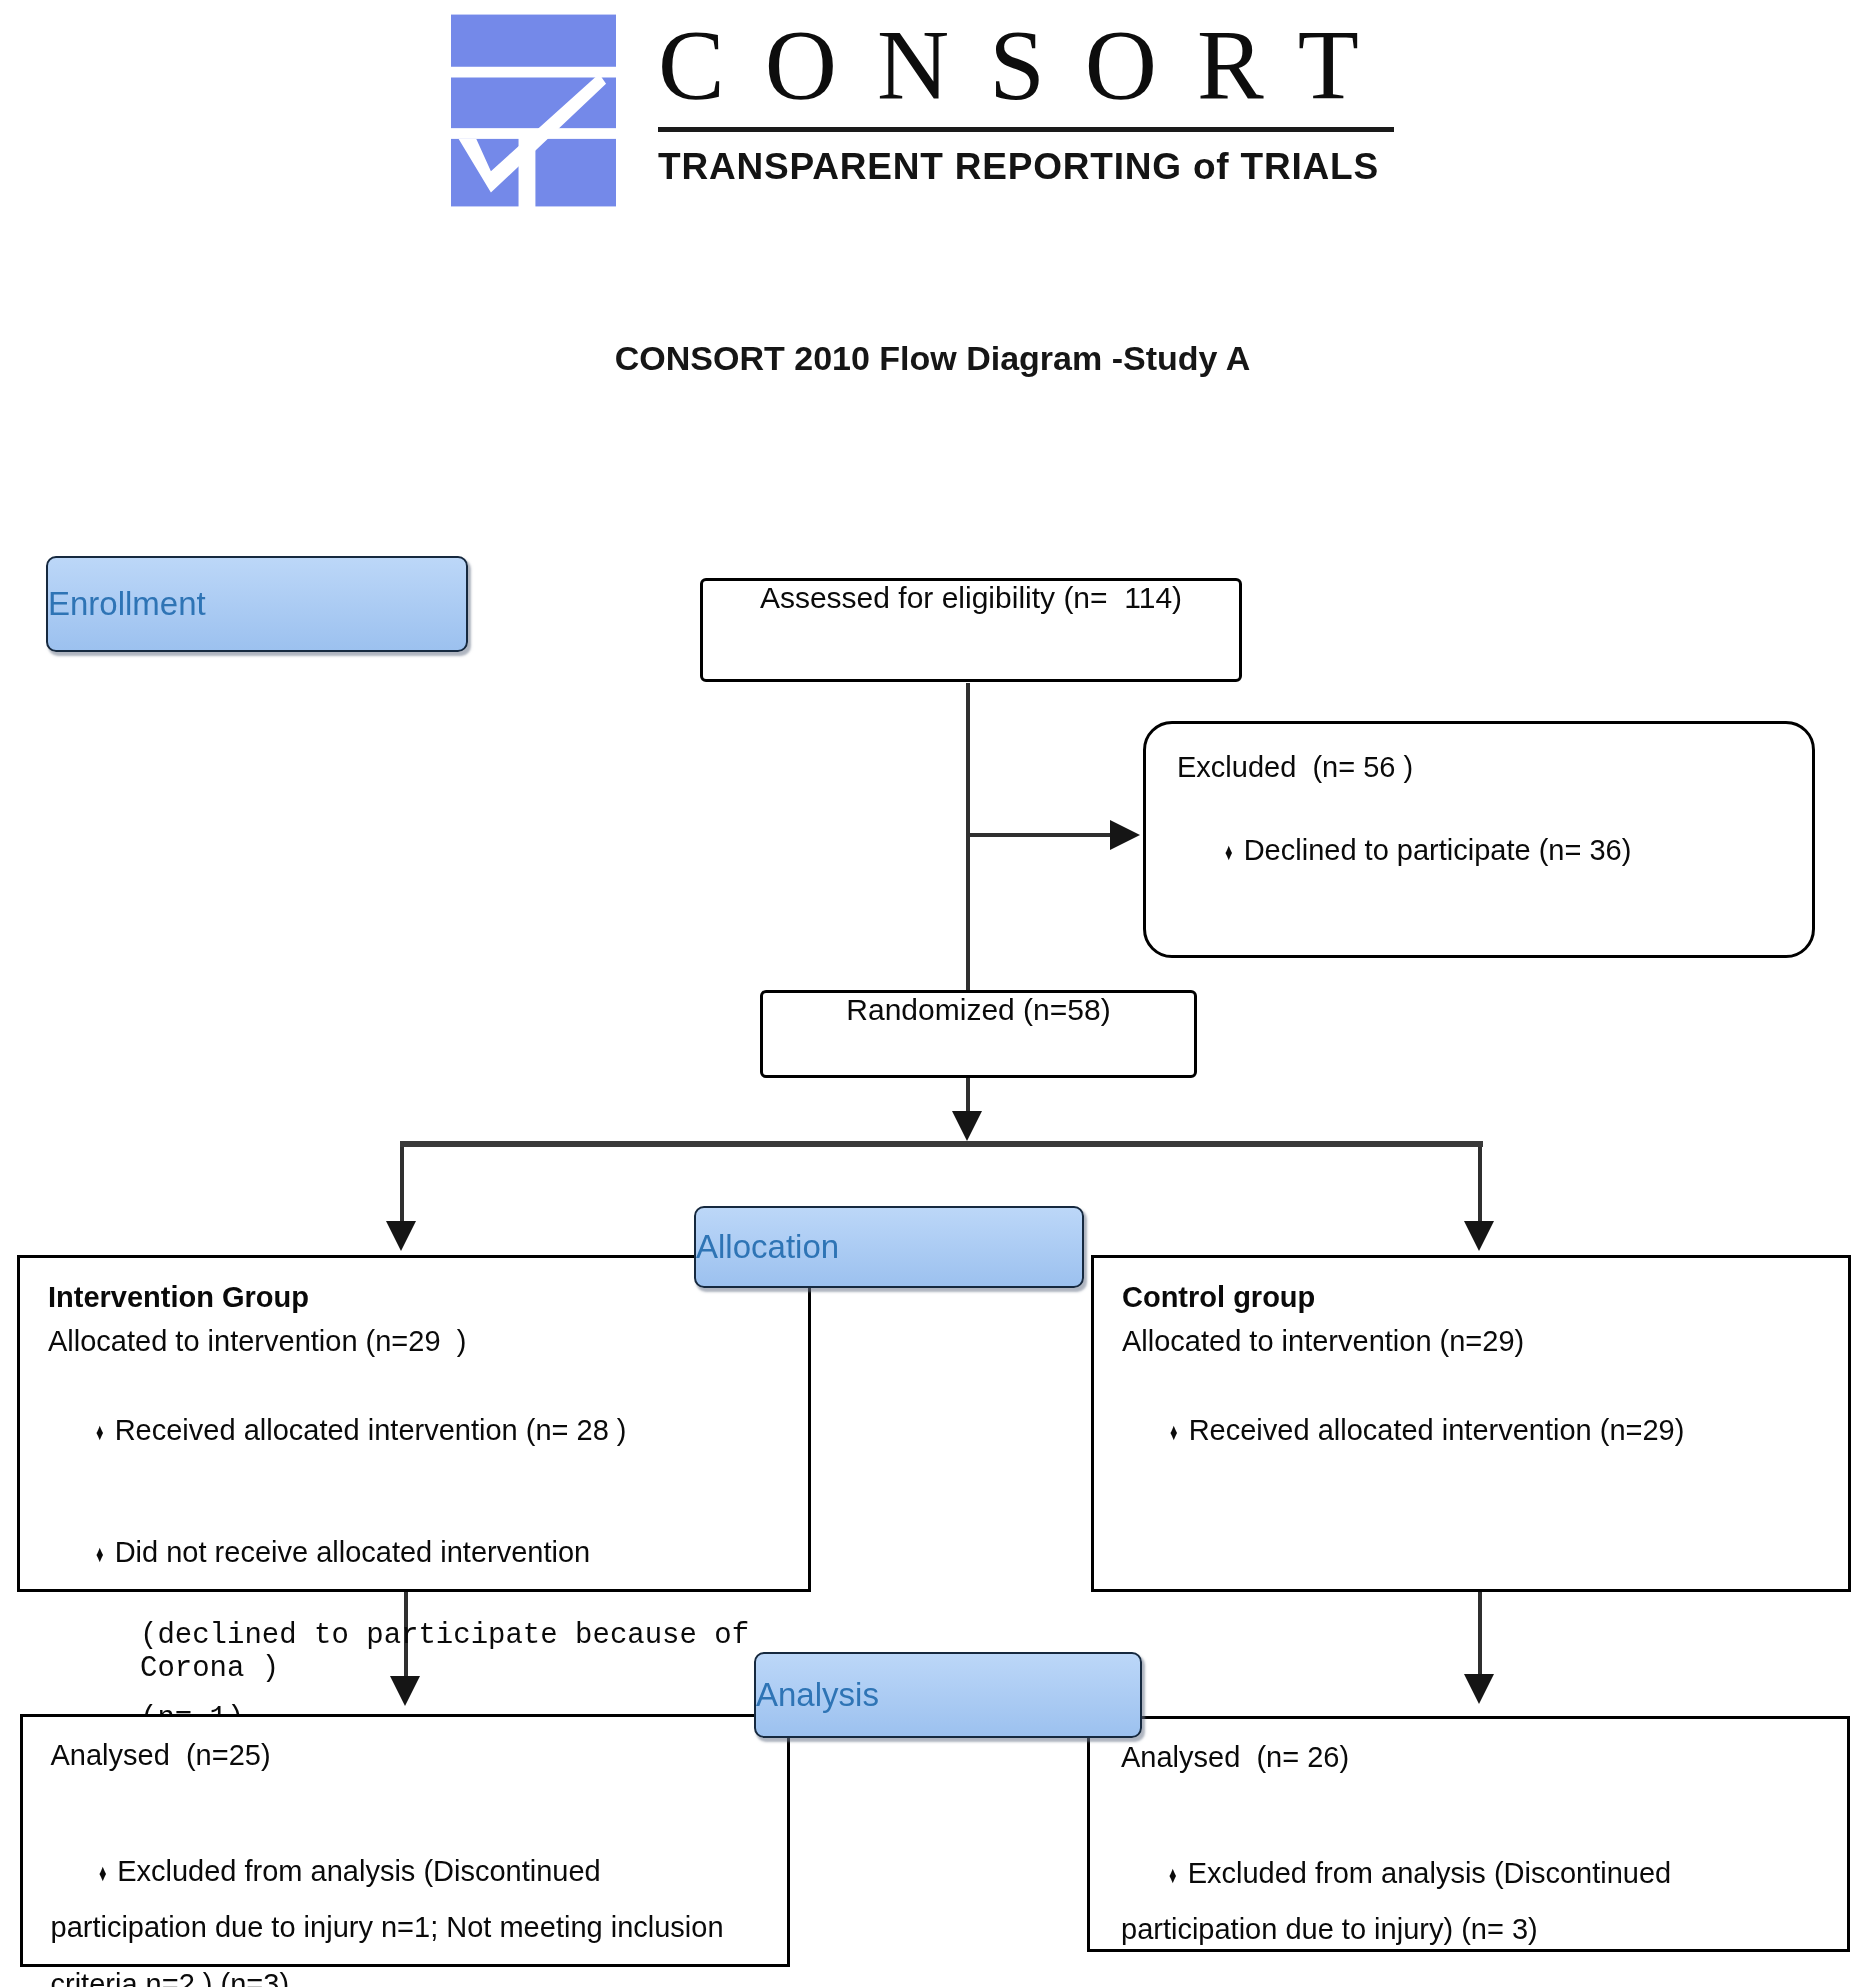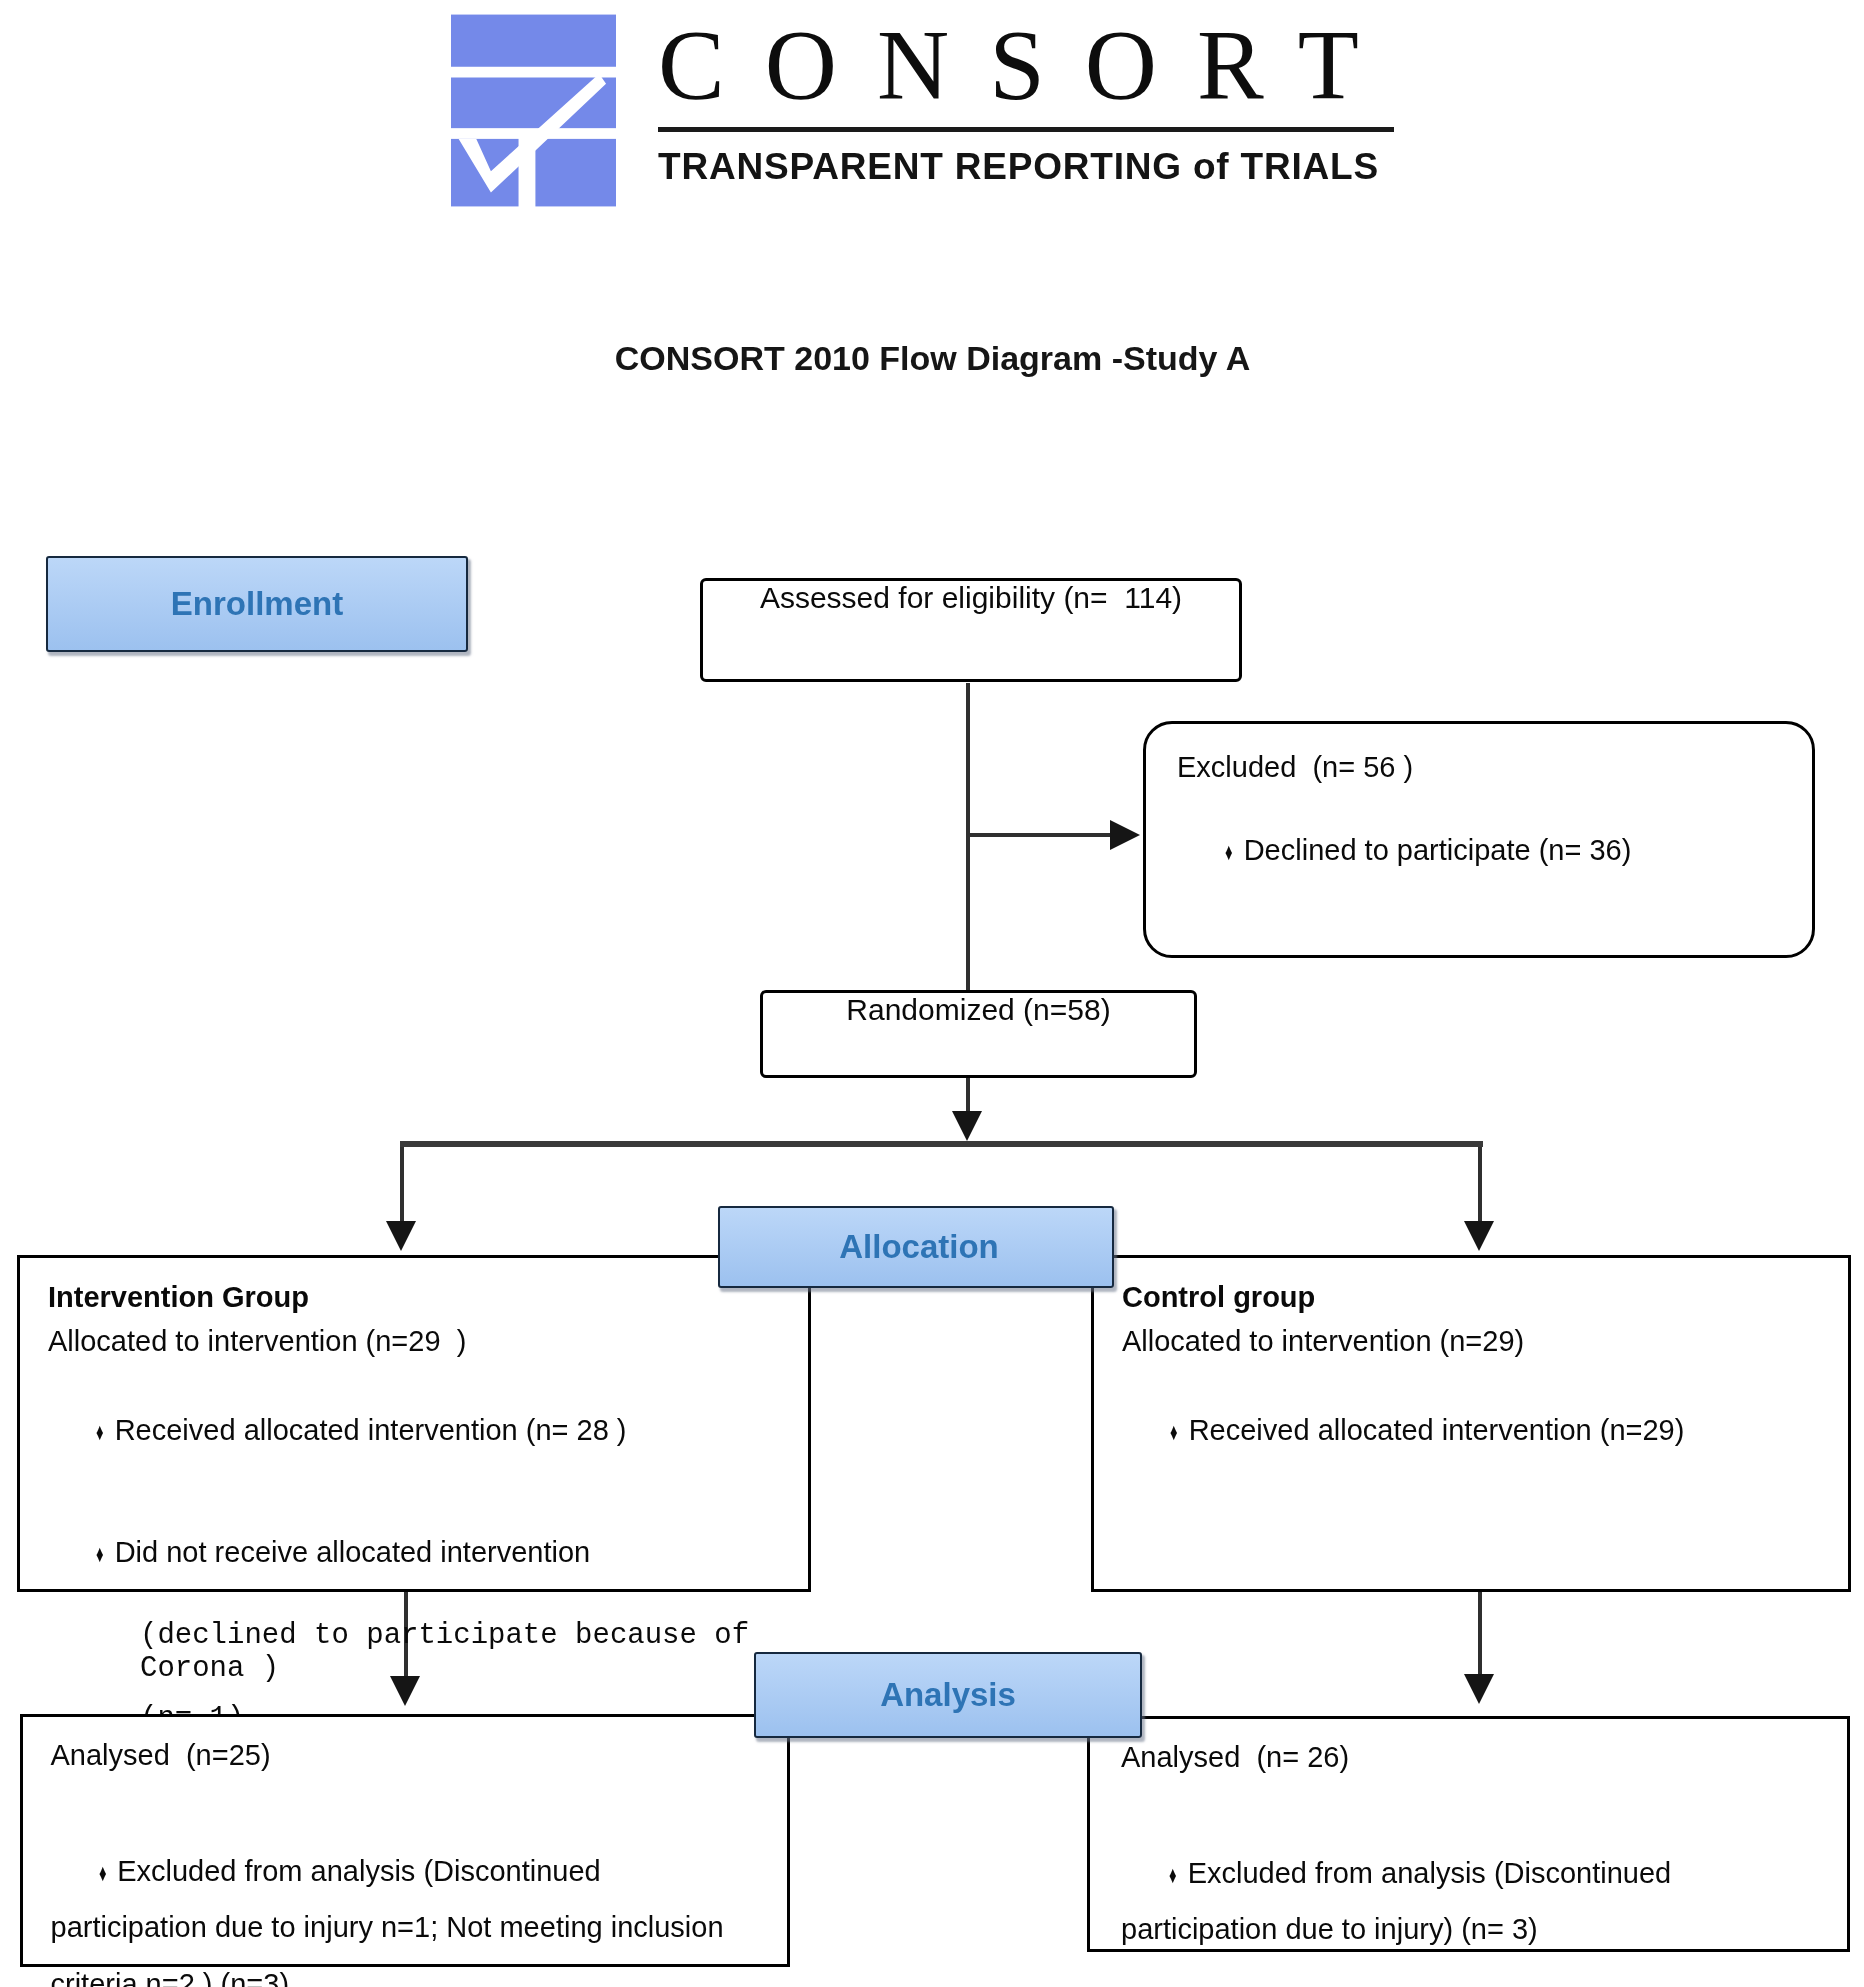--- a/index.html
+++ b/index.html
@@ -13,27 +13,27 @@
          color:#0d0d0d;white-space:nowrap;line-height:117px;}
   .brand-rule{position:absolute;left:658px;top:127px;width:736px;height:5.4px;background:#1a1a1a;}
   .tagline{position:absolute;left:658px;top:146px;width:747px;font-size:37px;font-weight:bold;
            letter-spacing:0.8px;color:#141414;white-space:nowrap;}
 
   
   .title{position:absolute;left:0;top:339px;width:1865px;text-align:center;
          font-size:34px;font-weight:bold;color:#161616;}
 
   
-  .stage{position:absolute;border:2.3px solid #16293f;border-radius:3px;
+  .stage{position:absolute;border:2.3px solid #16293f;border-radius:10px;
          background:linear-gradient(#bcd7f8,#9cc1ef);
          box-shadow:2.3px 3.1px 2.3px rgba(110,120,140,.55);
-         display:flex;align-items:center;justify-content:center;
-         font-size:33px;font-weight:bold;color:#2e74b5;z-index:5;}
+         display:flex;align-items:center;
+         font-size:33px;font-weight:normal;color:#2e74b5;z-index:5;}
   .stage-enrollment{left:46px;top:556px;width:418px;height:92px;}
-  .stage-allocation{left:718px;top:1206px;width:386px;height:78px;padding-left:6px;}
+  .stage-allocation{left:694px;top:1206px;width:386px;height:78px;}
   .stage-analysis{left:754px;top:1652px;width:384px;height:82px;}
 
   
   .fbox{position:absolute;background:#fff;border:3.1px solid #000;box-sizing:border-box;
         font-size:29px;color:#0a0a0a;z-index:2;}
   .fbox.center{display:flex;align-items:flex-start;justify-content:center;text-align:center;border-radius:6px;}
   .box-assessed{left:700px;top:578px;width:542px;height:104px;font-size:30px;}
   .box-excluded{left:1143px;top:721px;width:672px;height:237px;padding:26.5px 20px 0 31px;border-radius:29px;}
   .box-randomized{left:760px;top:990px;width:437px;height:88px;font-size:30px;}
   .box-intervention{left:17px;top:1255px;width:794px;height:337px;padding:23px 22px 0 28px;}

